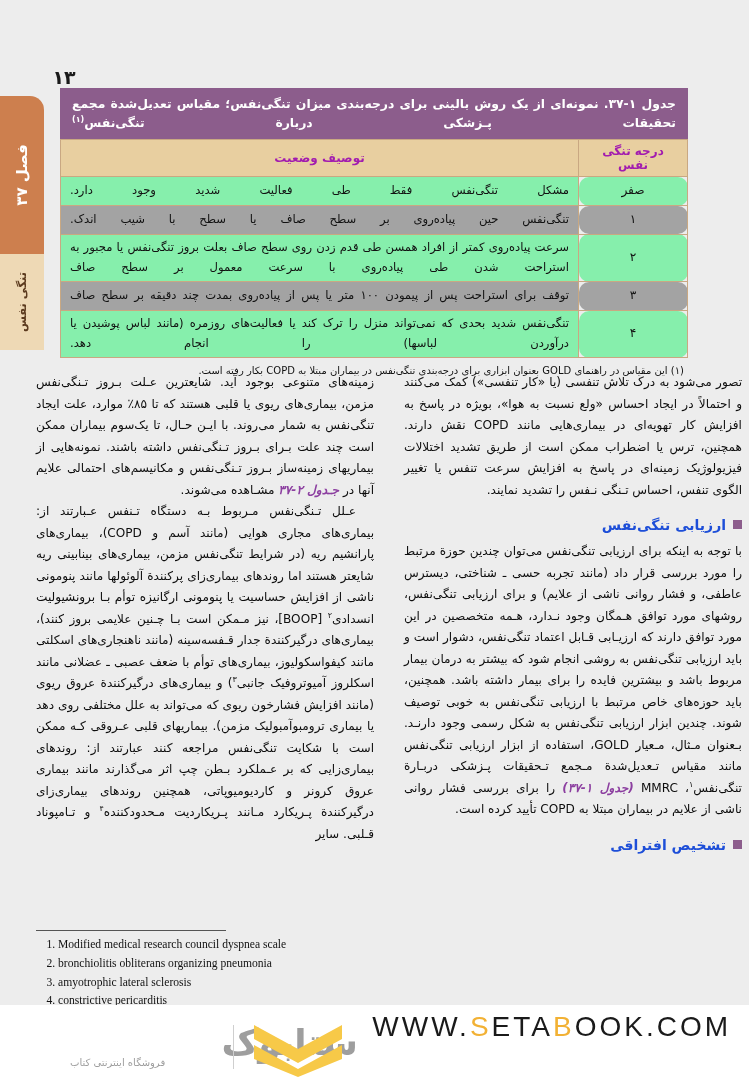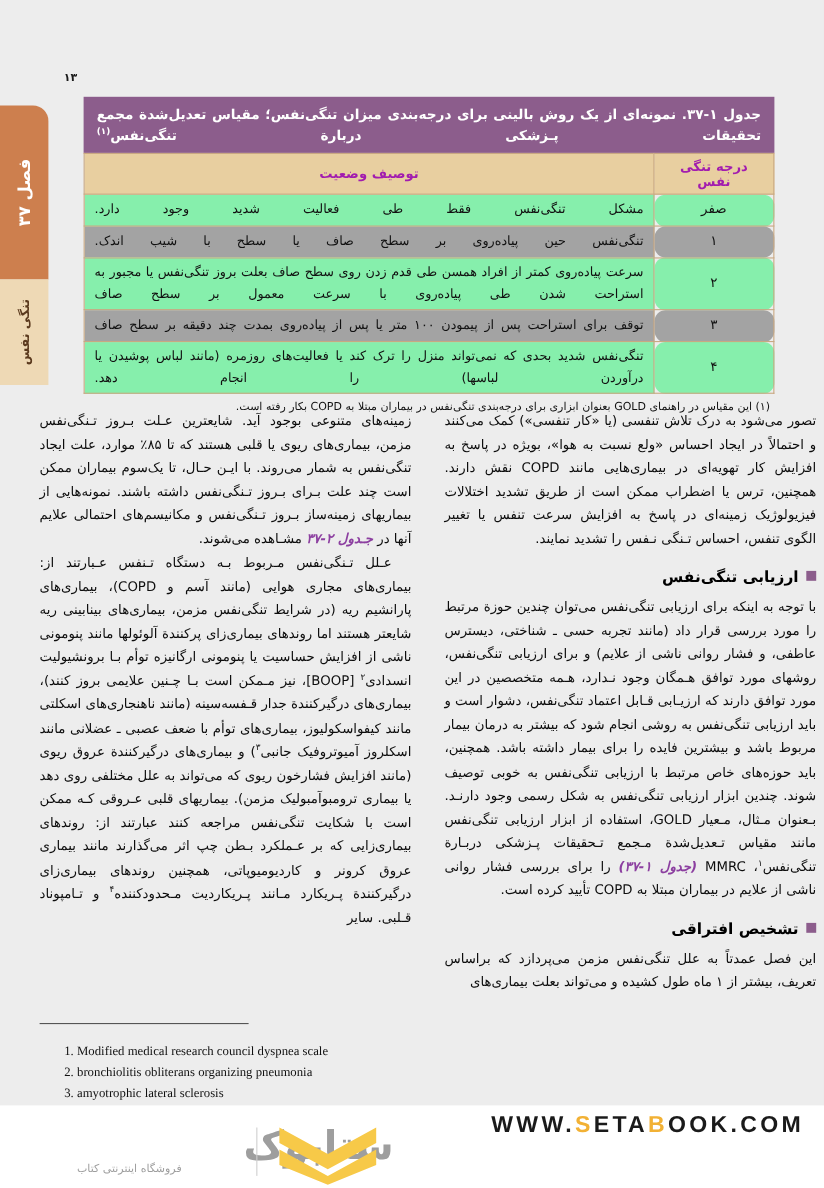--- a/index.html
+++ b/index.html
@@ -43,27 +43,27 @@
     transform:rotate(-90deg);transform-origin:0 0;
     margin-top:96px;
     display:flex;align-items:center;justify-content:center;
     color:#5b3a1e;font-size:11.5px;font-weight:bold;
     direction:rtl;
   }
 
   
   #page-number{
     position:absolute;left:44px;top:66px;width:40px;
-    text-align:center;font-size:10px;font-weight:bold;color:#1a1a1a;
+    text-align:center;font-size:19px;font-weight:bold;color:#1a1a1a;
     direction:rtl;
   }
 
   
   #table-wrap{
-    position:absolute;left:76px;top:88px;width:628px;
+    position:absolute;left:60px;top:88px;width:628px;
   }
   #tbl-caption{
     background:#8c5d8c;color:#ffffff;
     padding:6px 12px 7px 12px;
     font-size:12.4px;font-weight:bold;line-height:1.55;
     text-align:justify;text-align-last:justify;
     direction:rtl;
   }
   #tbl-caption .sup{font-size:8px;vertical-align:super;font-weight:bold;}
   table.mmrc{
@@ -101,34 +101,34 @@
     text-align:justify;text-align-last:right;
     direction:rtl;
   }
   .col.right{right:0;}
   .col.left{left:0;}
   .col p{margin:0 0 0 0;text-indent:0;}
   .col p.indent{text-indent:18px;}
   .xref{color:#8c3fa0;font-weight:bold;font-style:italic;}
   .sup{font-size:8px;vertical-align:super;}
   h3.sec-head{
-    margin:12px 0 3px 0;font-size:14px;font-weight:bold;color:#000000;
+    margin:12px 0 3px 0;font-size:14px;font-weight:bold;color:#1d4ed8;
     text-align:right;direction:rtl;
   }
   h3.sec-head .bullet{
     display:inline-block;width:9px;height:9px;background:#8c5d8c;
     margin-left:7px;vertical-align:1px;
   }
 
   
   #footnotes{
     position:absolute;left:36px;top:930px;width:338px;direction:ltr;
   }
   #footnotes .rule{width:190px;height:1px;background:#555;margin:0 0 5px 0;}
-  #footnotes ol{margin:16px;padding:0 0 0 18px;}
+  #footnotes ol{margin:4px;padding:0 0 0 18px;}
   #footnotes li{
     font-family:"Liberation Serif","DejaVu Serif",serif;
     font-size:11.6px;line-height:1.62;color:#111;text-align:left;
   }
 
   
   #banner{
     position:absolute;left:0;top:1005px;width:749px;height:75px;
     background:#ffffff;
   }
@@ -149,22 +149,22 @@
   }
   #logo-chevrons{position:absolute;left:222px;top:10px;}
   #divider-line{
     position:absolute;left:205px;top:12px;width:1px;height:44px;background:#cfcfcf;
   }
   #site-block{
     position:absolute;right:18px;top:6px;text-align:right;direction:rtl;
   }
   #site-fa{font-size:17px;color:#222;font-weight:normal;margin-bottom:2px;}
   #site-url{
-    font-size:21px;letter-spacing:3px;color:#1a1a1a;direction:ltr;
-    font-family:"Liberation Sans",sans-serif;font-weight:bold;
+    font-size:28px;letter-spacing:3px;color:#1a1a1a;direction:ltr;
+    font-family:"Liberation Sans",sans-serif;font-weight:normal;
   }
   #site-url .hl{color:#f2b134;}
 </style>
 </head>
 <body>
 
 <div id="page">
   <div id="sheet">
 
     <div id="chapter-tab">
@@ -221,21 +221,20 @@
         <h3 class="sec-head">
           <span class="bullet"></span><span>ارزیابی تنگی‌نفس</span>
         </h3>
 
         <p><span>با توجه به اینکه برای ارزیابی تنگی‌نفس می‌توان چندین حوزة مرتبط را مورد بررسی قرار داد (مانند تجربه حسی ـ شناختی، دیسترس عاطفی، و فشار روانی ناشی از علایم) و برای ارزیابی تنگی‌نفس، روشهای مورد توافق هـمگان وجود نـدارد، هـمه متخصصین در این مورد توافق دارند که ارزیـابی قـابل اعتماد تنگی‌نفس، دشوار است و باید ارزیابی تنگی‌نفس به روشی انجام شود که بیشتر به درمان بیمار مربوط باشد و بیشترین فایده را برای بیمار داشته باشد. همچنین، باید حوزه‌های خاص مرتبط با ارزیابی تنگی‌نفس به خوبی توصیف شوند. چندین ابزار ارزیابی تنگی‌نفس به شکل رسمی وجود دارنـد. بـعنوان مـثال، مـعیار GOLD، استفاده از ابزار ارزیابی تنگی‌نفس مانند مقیاس تـعدیل‌شدة مـجمع تـحقیقات پـزشکی دربـارة تنگی‌نفس</span><span class="sup">۱</span><span>، MMRC </span><span class="xref">(جدول ۱-۳۷)</span><span> را برای بررسی فشار روانی ناشی از علایم در بیماران مبتلا به COPD تأیید کرده است.</span></p>
 
         <h3 class="sec-head">
           <span class="bullet"></span><span>تشخیص افتراقی</span>
         </h3>
 
-        <p>این فصل عمدتاً به علل تنگی‌نفس مزمن می‌پردازد که براساس تعریف، بیشتر از ۱ ماه طول کشیده و می‌تواند بعلت بیماری‌های</p>
       </div>
 
       <div class="col left">
         <p><span>زمینه‌های متنوعی بوجود آید. شایعترین عـلت بـروز تـنگی‌نفس مزمن، بیماری‌های ریوی یا قلبی هستند که تا ۸۵٪ موارد، علت ایجاد تنگی‌نفس به شمار می‌روند. با ایـن حـال، تا یک‌سوم بیماران ممکن است چند علت بـرای بـروز تـنگی‌نفس داشته باشند. نمونه‌هایی از بیماریهای زمینه‌ساز بـروز تـنگی‌نفس و مکانیسم‌های احتمالی علایم آنها در </span><span class="xref">جـدول ۲-۳۷</span><span> مشـاهده می‌شوند.</span></p>
 
         <p class="indent"><span>عـلل تـنگی‌نفس مـربوط بـه دستگاه تـنفس عـبارتند از: بیماری‌های مجاری هوایی (مانند آسم و COPD)، بیماری‌های پارانشیم ریه (در شرایط تنگی‌نفس مزمن، بیماری‌های بینابینی ریه شایعتر هستند اما روندهای بیماری‌زای پرکنندة آلوئولها مانند پنومونی ناشی از افزایش حساسیت یا پنومونی ارگانیزه توأم بـا برونشیولیت انسدادی</span><span class="sup">۲</span><span> [BOOP]، نیز مـمکن است بـا چـنین علایمی بروز کنند)، بیماری‌های درگیرکنندة جدار قـفسه‌سینه (مانند ناهنجاری‌های اسکلتی مانند کیفواسکولیوز، بیماری‌های توأم با ضعف عصبی ـ عضلانی مانند اسکلروز آمیوتروفیک جانبی</span><span class="sup">۳</span><span>) و بیماری‌های درگیرکنندة عروق ریوی (مانند افزایش فشارخون ریوی که می‌تواند به علل مختلفی روی دهد یا بیماری ترومبوآمبولیک مزمن). بیماریهای قلبی عـروقی کـه ممکن است با شکایت تنگی‌نفس مراجعه کنند عبارتند از: روندهای بیماری‌زایی که بر عـملکرد بـطن چپ اثر می‌گذارند مانند بیماری عروق کرونر و کاردیومیوپاتی، همچنین روندهای بیماری‌زای درگیرکنندة پـریکارد مـانند پـریکاردیت مـحدودکننده</span><span class="sup">۴</span><span> و تـامپوناد قـلبی. سایر</span></p>
       </div>
     </div>
 
     <div id="footnotes">

